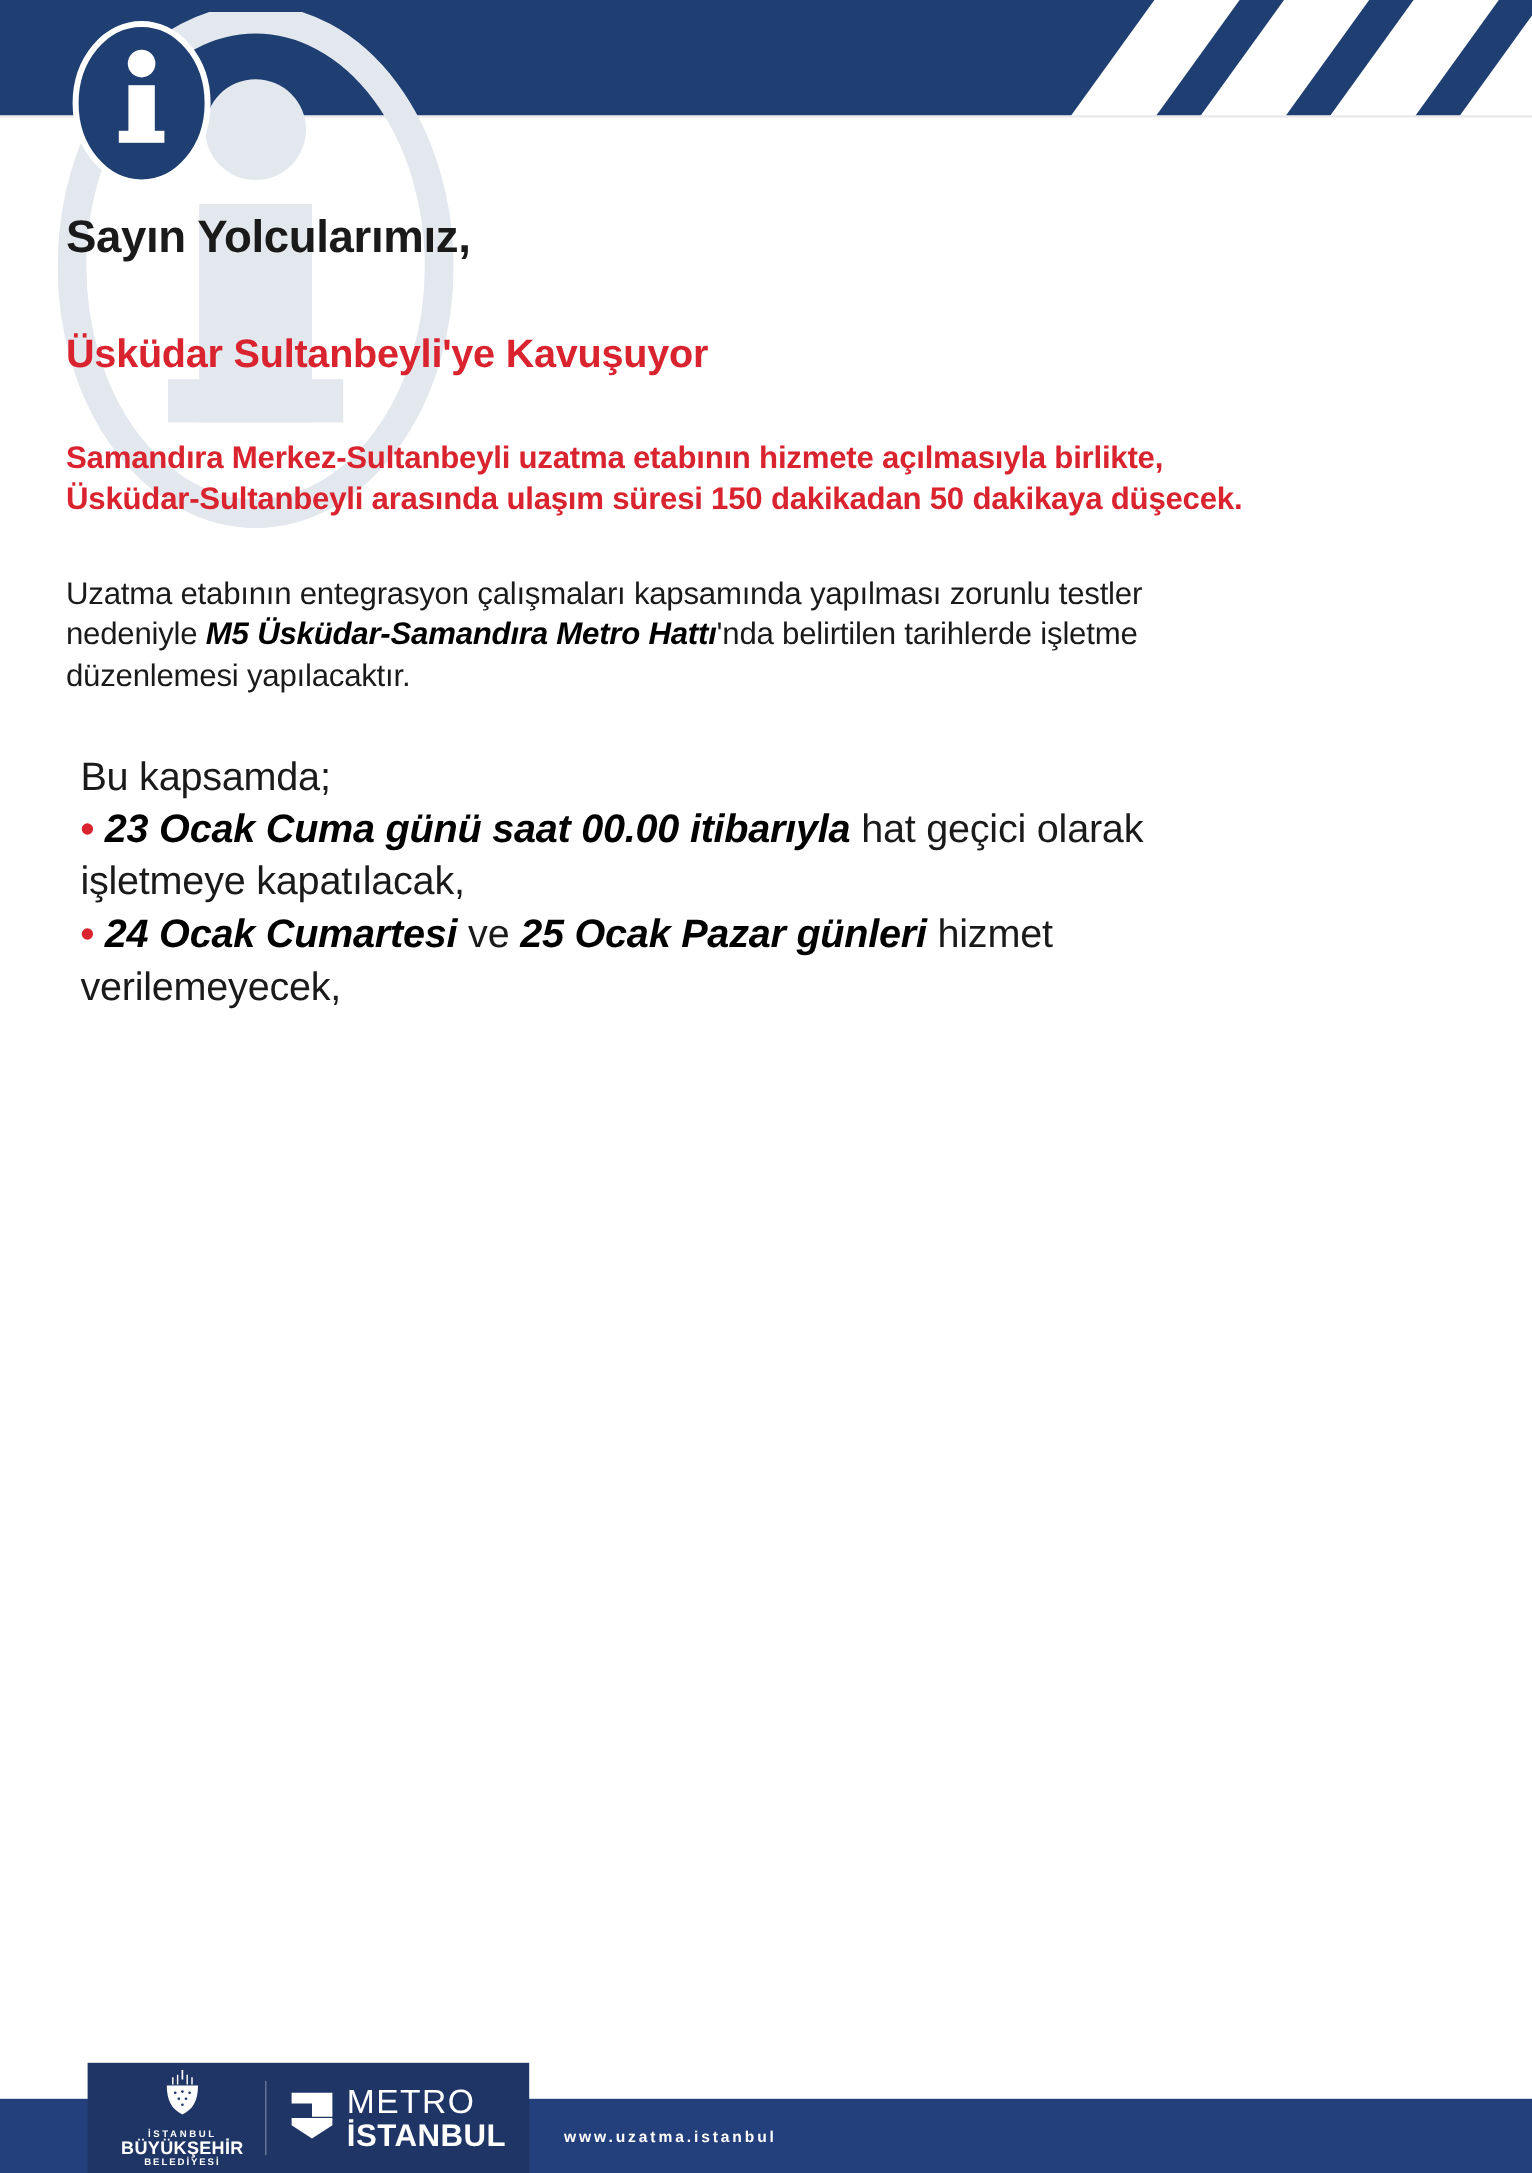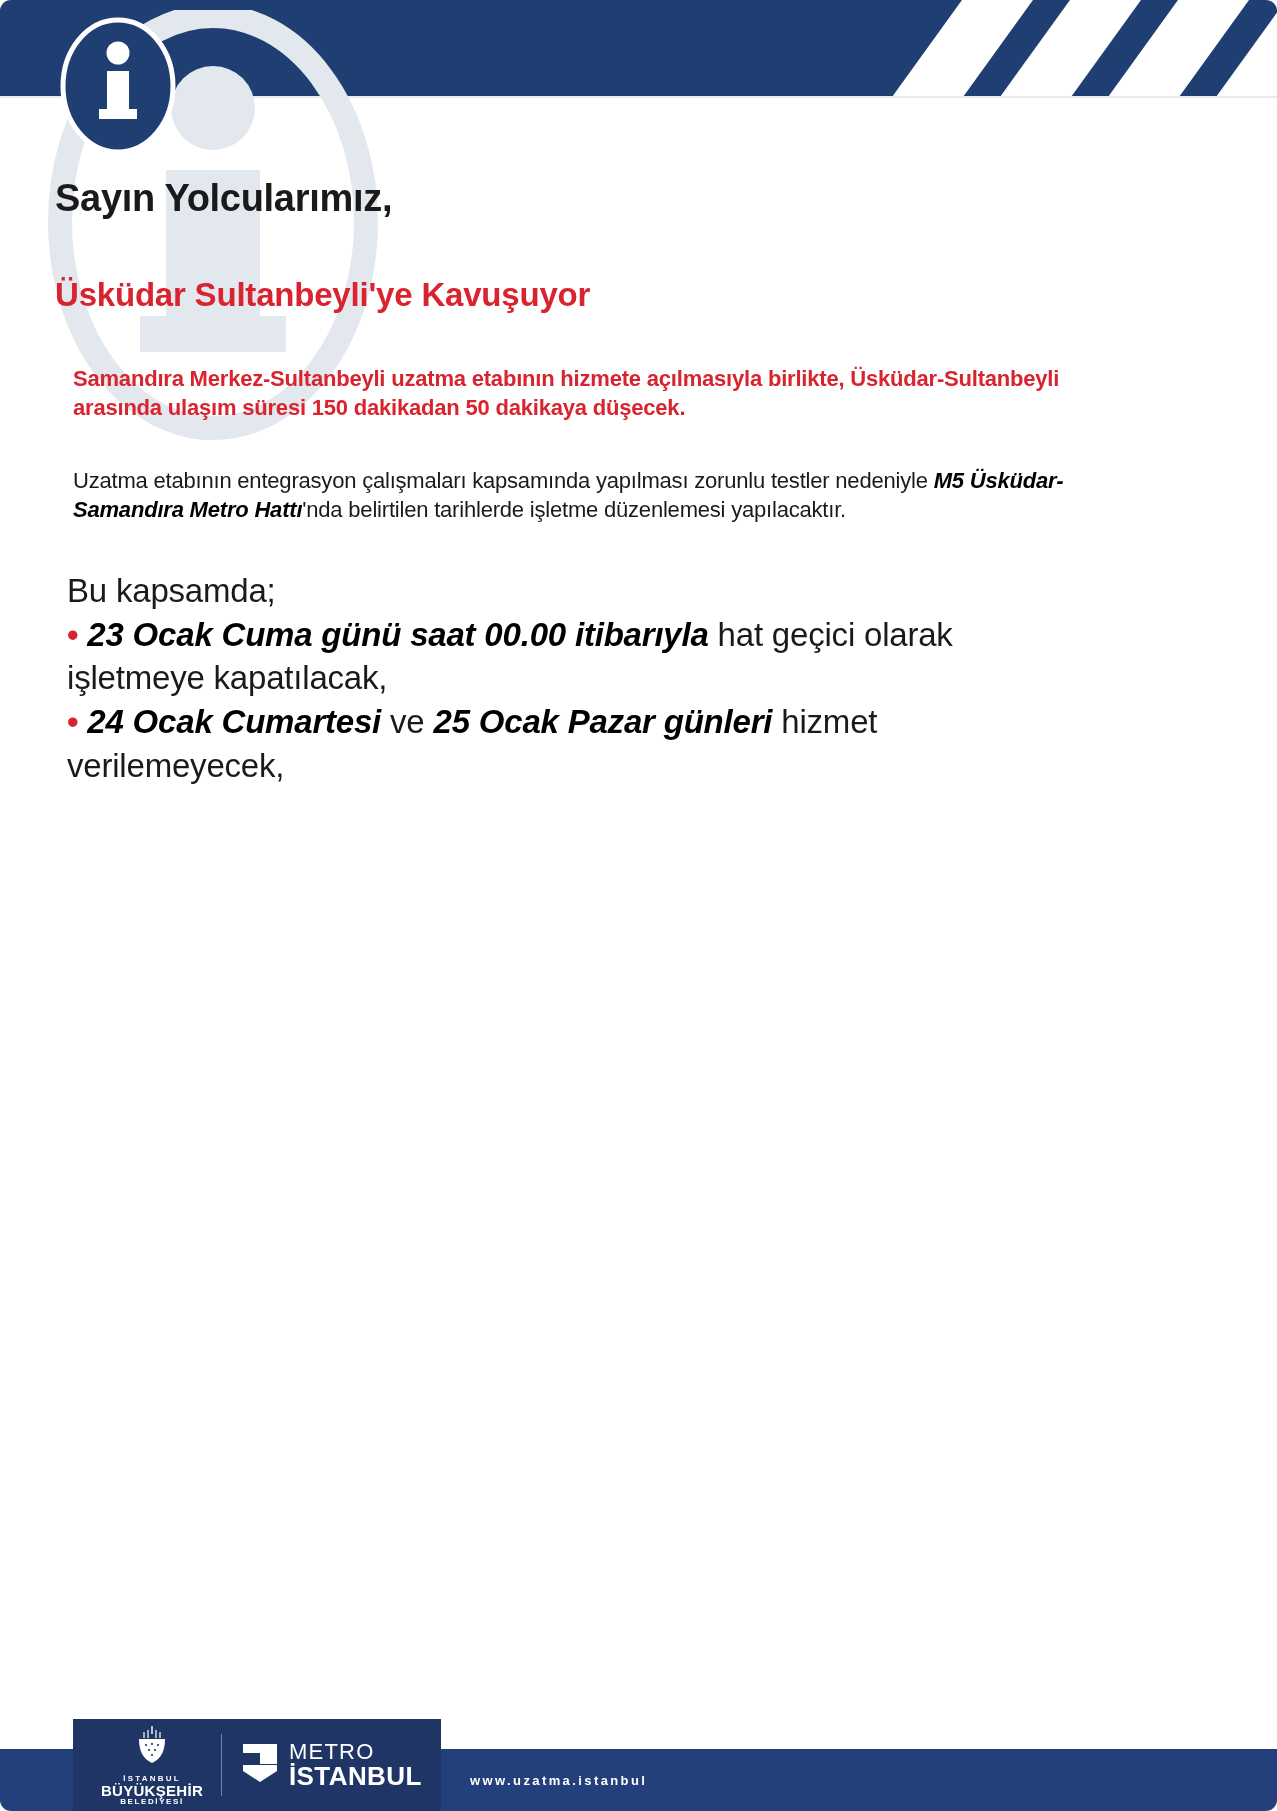--- a/index.html
+++ b/index.html
@@ -9,21 +9,20 @@
   }
   body {
     font-family: "Liberation Sans", sans-serif;
   }
   .page {
     position: relative;
     width: 1277px;
     height: 1811px;
     background: #ffffff;
     overflow: hidden;
-    border-radius: 11px;
   }
 
   
   .header {
     position: absolute;
     top: 0; left: 0;
     width: 1277px;
     height: 97px;
     background: #1f3f72;
     overflow: hidden;
@@ -81,24 +80,24 @@
   }
   .headline {
     font-size: 33px;
     font-weight: bold;
     color: #d9232e;
     margin: 0 0 50px 0;
     line-height: 1.15;
     letter-spacing: -0.2px;
   }
   .para {
-    font-size: 22px;
+    font-size: 26px;
     line-height: 1.33;
     color: #1a1a1a;
-    margin: 0 0 44px 18px;
+    margin: 0 0 44px 0;
     letter-spacing: -0.2px;
   }
   .para.red-block {
     color: #d9232e;
     font-weight: bold;
   }
   .red-b {
     color: #000000;
     font-weight: bold;
     font-style: italic;
@@ -163,21 +162,21 @@
   }
   .metro-logo {
     display: flex;
     align-items: center;
   }
   .metro-text {
     color: #ffffff;
     line-height: 1.0;
     margin-left: 9px;
   }
-  .metro-t1 { font-size: 22px; letter-spacing: 1.2px; }
+  .metro-t1 { font-size: 28px; letter-spacing: 1.2px; }
   .metro-t2 { font-size: 26px; font-weight: bold; letter-spacing: 0.4px; }
   .footer-url {
     position: absolute;
     left: 470px;
     bottom: 0;
     height: 62px;
     display: flex;
     align-items: center;
     color: #ffffff;
     font-size: 13px;

